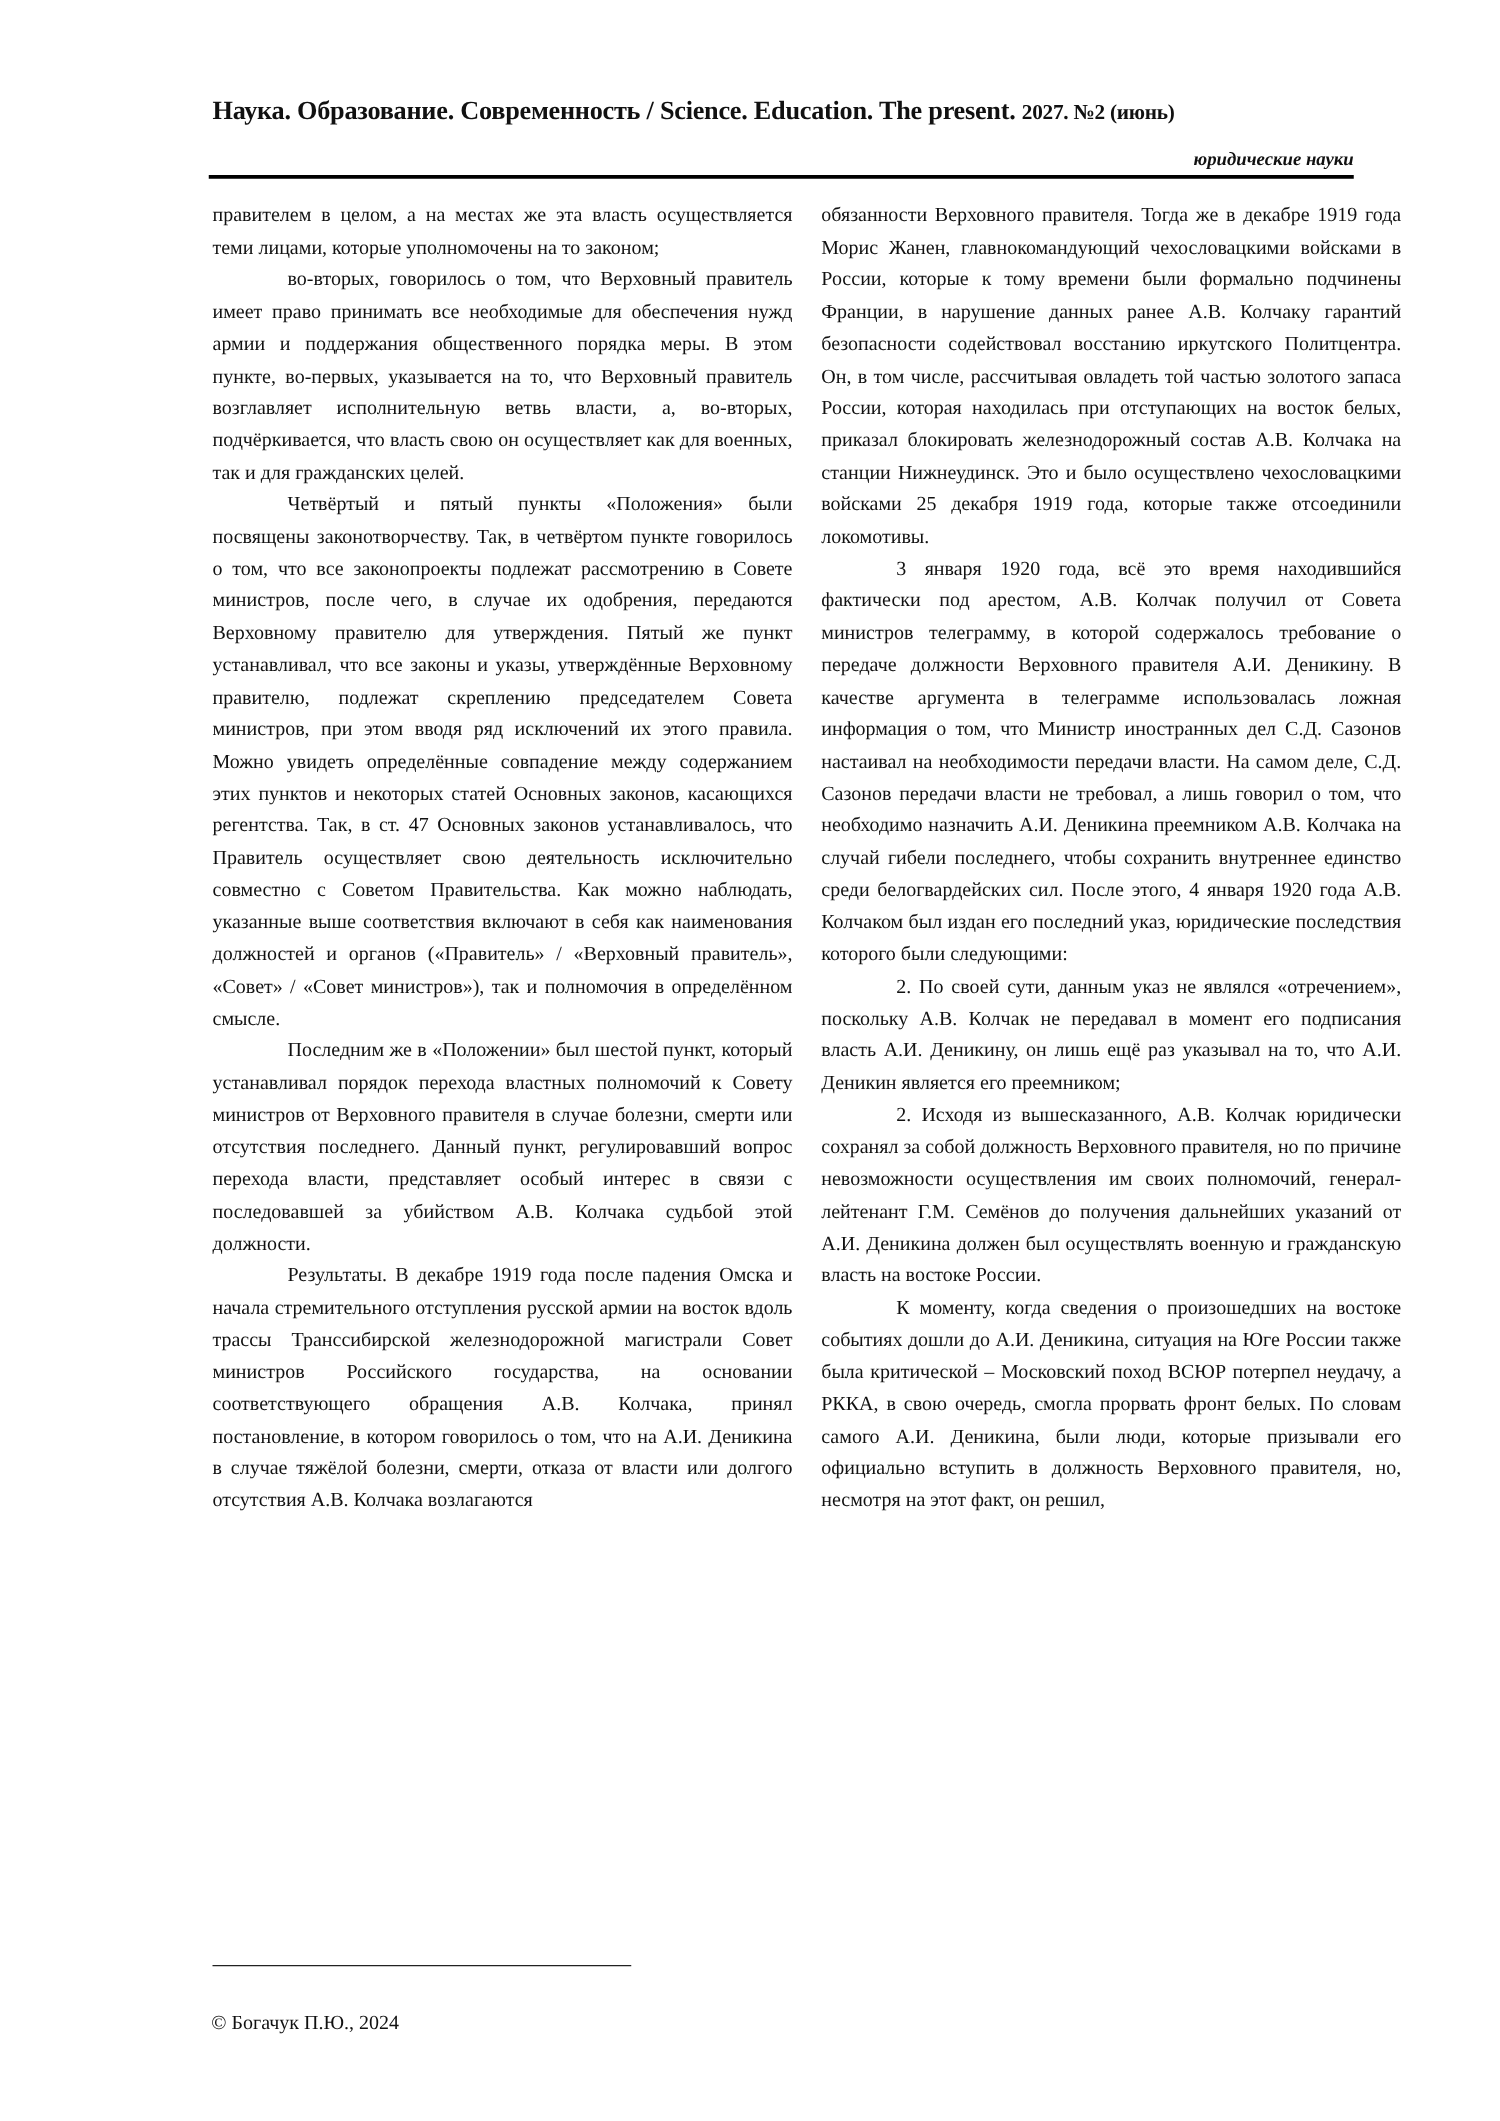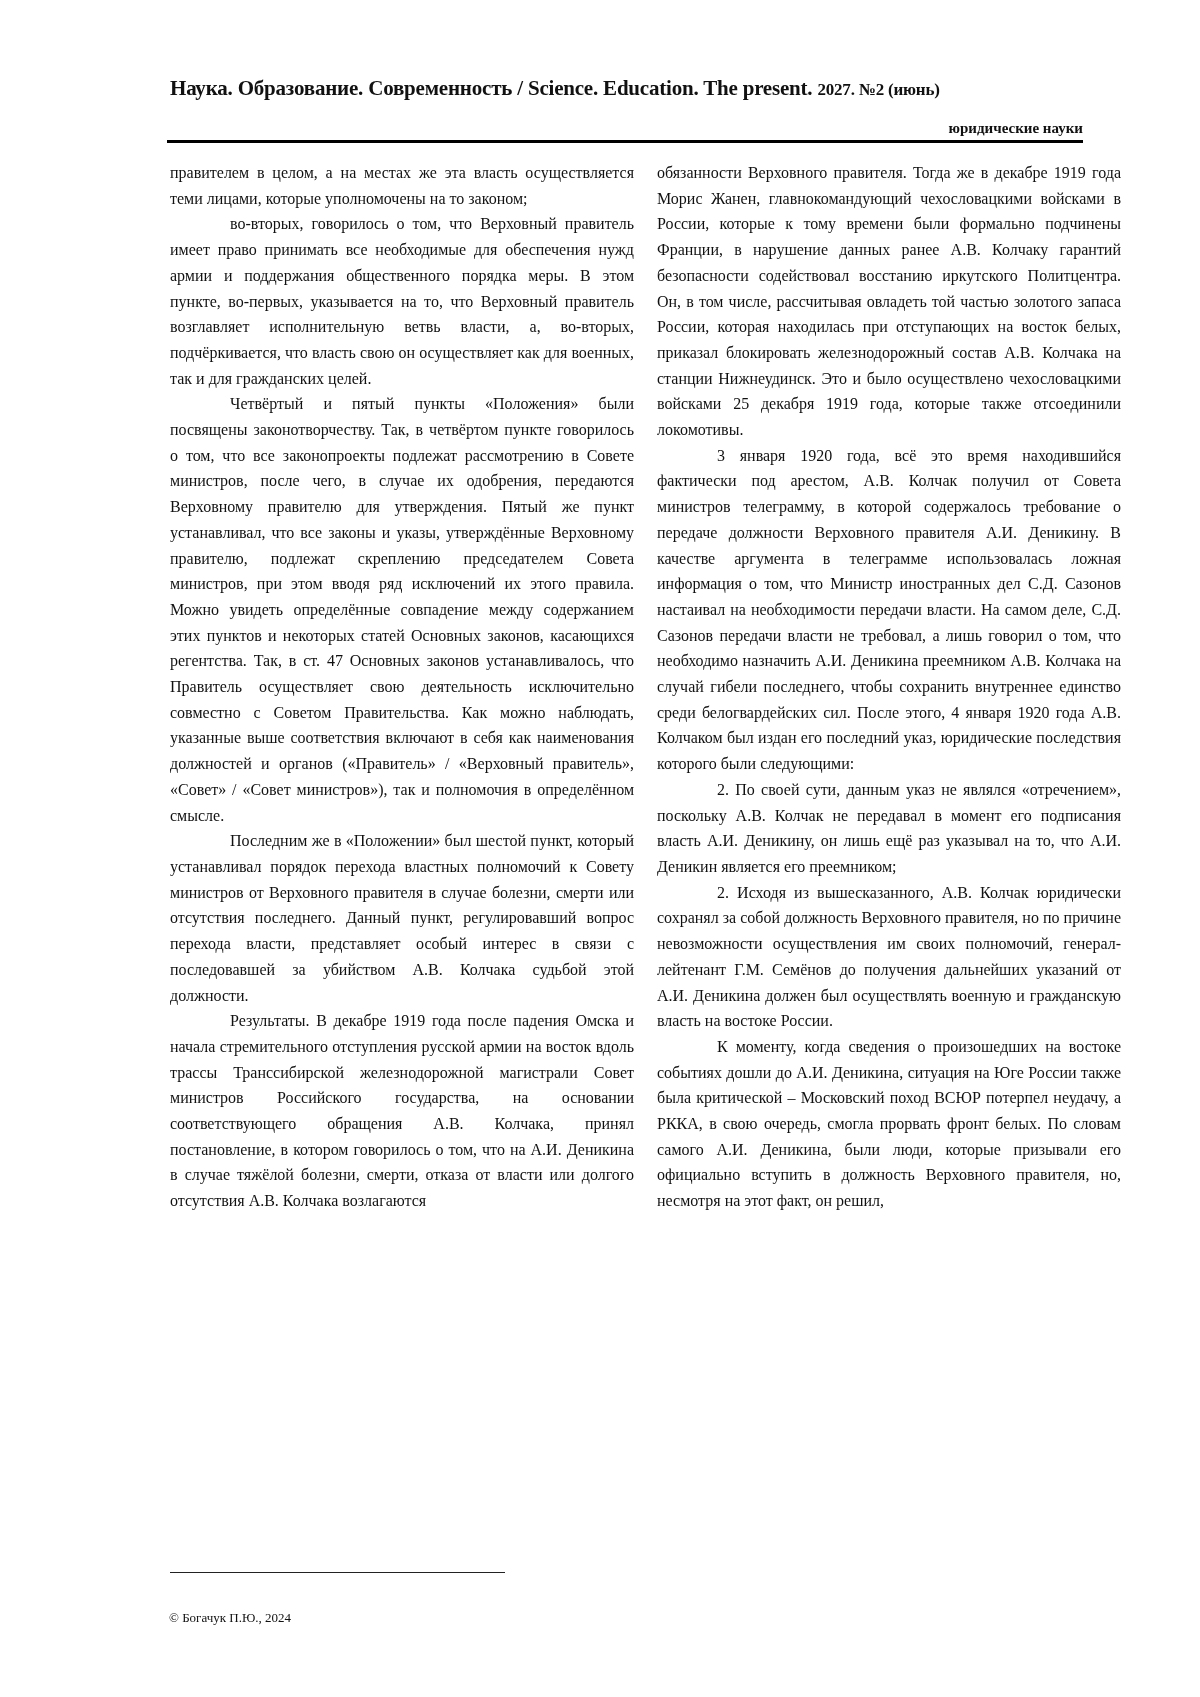--- a/index.html
+++ b/index.html
@@ -5,41 +5,41 @@
   html, body { margin: 0; padding: 0; background: #ffffff; }
   body { width: 1200px; height: 1697px; position: relative; overflow: hidden; color: #111; }
   .header-title {
     position: absolute; left: 170px; top: 76px; width: 900px;
     font-family: "Liberation Serif", serif; font-weight: bold; font-size: 21px;
     letter-spacing: -0.2px; white-space: nowrap;
   }
   .header-title .small { font-size: 17px; }
   .header-section {
     position: absolute; right: 117px; top: 120px;
-    font-family: "Liberation Serif", serif; font-weight: bold; font-size: 15px;
+    font-family: "Liberation Serif", serif; font-weight: bold; font-style: italic; font-size: 15px;
   }
   .header-rule {
     position: absolute; left: 167px; top: 140px; width: 916px; height: 3px; background: #000;
   }
   .col {
     position: absolute; top: 160px; width: 464px;
     font-family: "Liberation Serif", serif; font-size: 16px; line-height: 25.7px;
     text-align: justify; hyphens: manual;
   }
   .col.left { left: 170px; }
   .col.right { left: 657px; }
   .col p { margin: 0; }
   .col p.indent { text-indent: 60px; }
   .col b { font-weight: normal; }
   .footnote-rule {
     position: absolute; left: 170px; top: 1572px; width: 335px; height: 1px; background: #222;
   }
   .copyright {
     position: absolute; left: 169px; top: 1610px;
-    font-family: "Liberation Serif", serif; font-size: 13px;
+    font-family: "Liberation Serif", serif; font-size: 16px;
   }
 </style>
 </head>
 <body>
 
 <div class="header-title"><span>Наука. Образование. Современность / Science. Education. The present.</span> <span class="small">2027. №2 (июнь)</span></div>
 <div class="header-section">юридические науки</div>
 <div class="header-rule"></div>
 
 <div class="col left">

